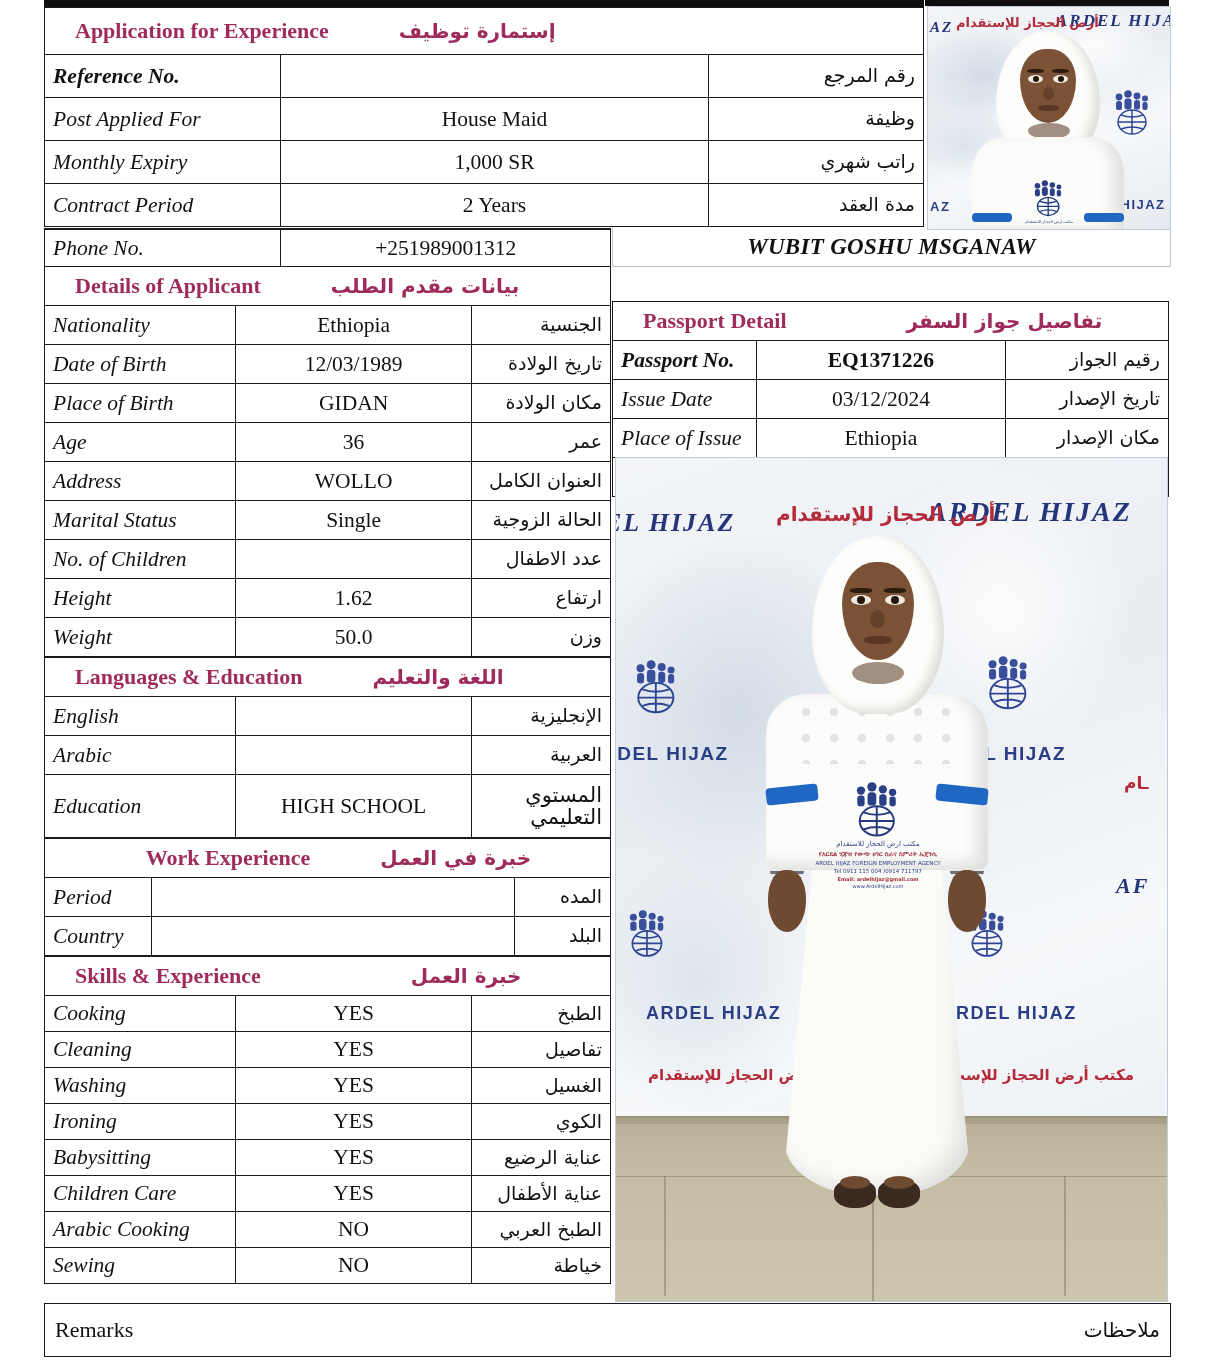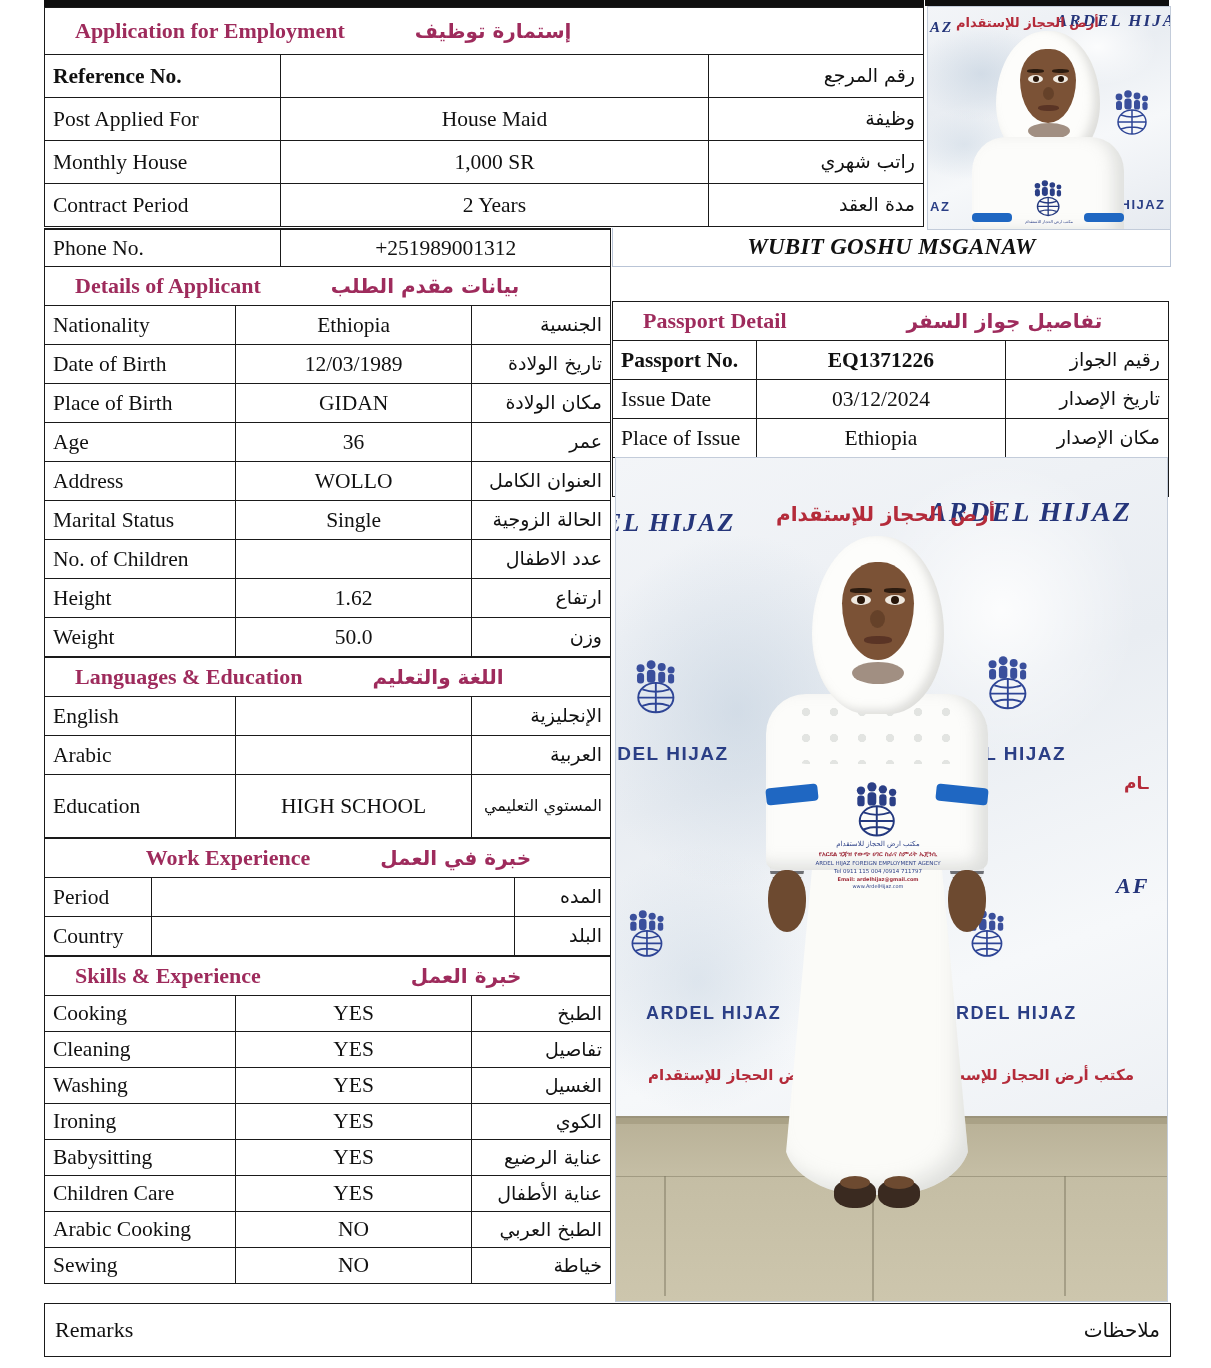--- a/index.html
+++ b/index.html
@@ -16,21 +16,21 @@
   td{
     border:1.5px solid #1a1a1a;
     padding:0 8px;
     vertical-align:middle;
     font-size:21.5px;
     line-height:1.12;
     background:#fff;
     white-space:nowrap;
     overflow:hidden;
   }
-  .en{text-align:left;}
+  .en{text-align:left;font-style:italic;}
   .ctr{text-align:center;}
   .ar{
     text-align:right;direction:rtl;
     font-family:"DejaVu Sans","Liberation Sans",sans-serif;
     font-size:19px;
   }
   .bold{font-weight:bold;}
   .sec{
     color:#9e2b5c;font-weight:bold;font-size:22px;
     border:1.5px solid #1a1a1a;
@@ -77,21 +77,21 @@
   .lc3{width:138px;}
 
   .wx1{width:106px;}
   .wx2{width:362px;}
   .wx3{width:95px;}
 
   .sk1{width:190px;}
   .sk2{width:235px;}
   .sk3{width:138px;}
 
-  .edu-ar{white-space:normal;line-height:1.05;font-size:16px;}
+  .edu-ar{white-space:normal;line-height:1.05;font-size:21px;}
 
   
   .rightcol{position:absolute;left:612px;top:266px;width:557px;margin-top:35px;}
   .rightcol table{width:557px;}
   .rightcol td{height:38px;}
   .pc1{width:143px;}
   .pc2{width:248px;}
   .pc3{width:162px;}
 
   
@@ -168,38 +168,38 @@
   <table class="hdr">
     <colgroup>
         <col class="c1">
         <col class="c2">
         <col class="c3">
       </colgroup>
     <tbody>
       <tr>
         <td class="titlecell sec" colspan="3">
           <div class="secwrap">
-            <span class="sec-en">Application for Employment</span>
+            <span class="sec-en">Application for Experience</span>
             <span class="sec-ar">إستمارة توظيف</span>
           </div>
         </td>
       </tr>
 
       <tr>
         <td class="en bold">Reference No.</td>
         <td class="ctr"></td>
         <td class="ar">رقم المرجع</td>
       </tr>
       <tr>
         <td class="en">Post Applied For</td>
         <td class="ctr">House Maid</td>
         <td class="ar">وظيفة</td>
       </tr>
       <tr>
-        <td class="en">Monthly House</td>
+        <td class="en">Monthly Expiry</td>
         <td class="ctr">1,000 SR</td>
         <td class="ar">راتب شهري</td>
       </tr>
       <tr>
         <td class="en">Contract Period</td>
         <td class="ctr">2 Years</td>
         <td class="ar">مدة العقد</td>
       </tr>
     </tbody>
   </table>

